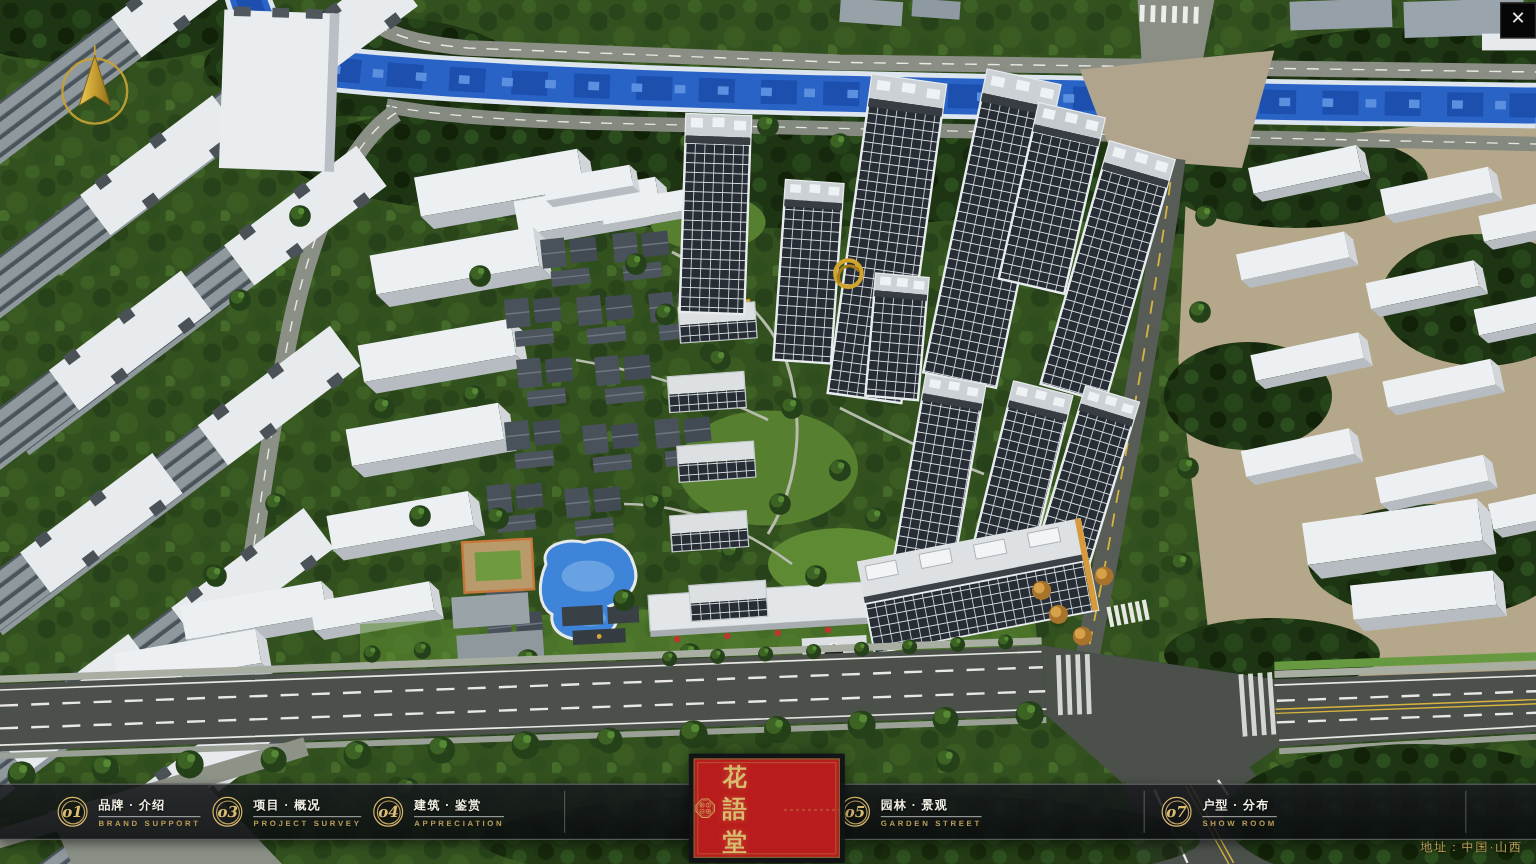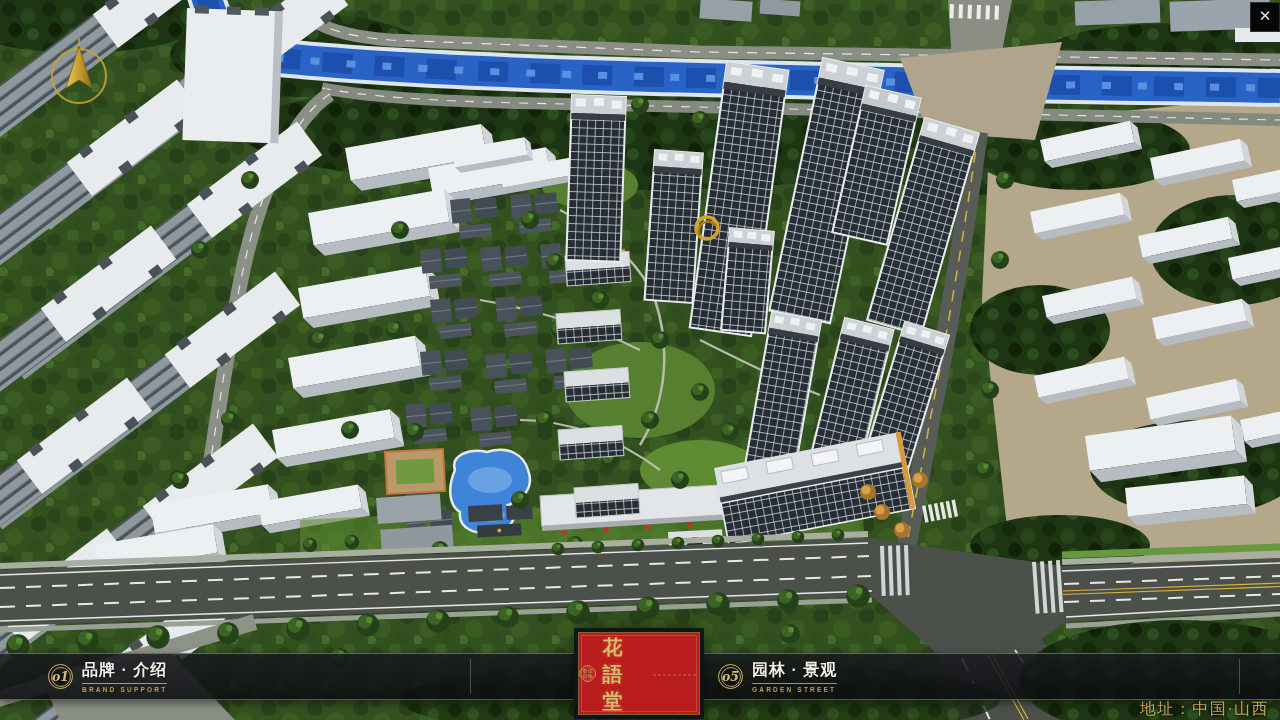--- a/index.html
+++ b/index.html
@@ -15,50 +15,50 @@
     border:1px solid #2e2e2e;color:#e3e3e3;font-size:15px;line-height:26px;text-align:center;
     cursor:pointer;z-index:40;}
 
   
   .menubar{position:absolute;left:0;top:653px;width:1280px;height:45px;z-index:20;
     background:linear-gradient(rgba(24,26,30,.86),rgba(9,11,14,.86));
     border-top:1px solid rgba(255,255,255,.34);border-bottom:1px solid rgba(255,255,255,.26);
     box-shadow:0 3px 8px rgba(0,0,0,.45);}
   .nav-group{position:absolute;top:0;height:45px;display:flex;align-items:center;}
   .nav-group.left{left:48px;gap:10px;}
-  .nav-group.right{left:704px;width:536px;}
+  .nav-group.right{left:686px;width:536px;}
   .nav-item{display:flex;align-items:center;gap:9px;height:45px;cursor:pointer;}
   .nav-group.right .nav-item{flex:1 1 0;padding-left:14px;position:relative;}
   .nav-group.right .nav-item::after{content:"";position:absolute;right:0;top:5px;height:35px;
     width:1px;background:rgba(255,255,255,.24);}
   .vdivider{position:absolute;left:470px;top:5px;height:35px;width:1px;background:rgba(255,255,255,.24);}
   .badge{width:23px;height:23px;border-radius:50%;border:1px solid #d9b96e;position:relative;
     display:flex;align-items:center;justify-content:center;background:rgba(8,8,6,.25);flex:0 0 auto;text-align:center;}
   .badge::after{content:"";position:absolute;inset:1.5px;border:1px solid rgba(217,185,110,.85);border-radius:50%;}
   .badge span{font-family:"DejaVu Serif","Liberation Serif",serif;font-style:italic;font-weight:bold;
     font-size:12.5px;color:#dcbd72;position:relative;z-index:1;}
   .labels{display:flex;flex-direction:column;align-items:flex-start;}
-  .zh{font-size:16px;font-weight:bold;color:#f3f0e6;letter-spacing:1px;white-space:nowrap;
+  .zh{font-size:10px;font-weight:bold;color:#f3f0e6;letter-spacing:1px;white-space:nowrap;
     text-shadow:0 1px 2px rgba(0,0,0,.8);}
   .sep-line{height:1px;align-self:stretch;background:rgba(255,255,255,.55);margin:2px 0 2px;}
   .en{font-size:6.5px;font-weight:bold;color:#b99c58;letter-spacing:2.2px;white-space:nowrap;}
 
   
   .logo-panel{position:absolute;left:578px;top:632px;width:122px;height:83px;z-index:30;
     background:#b91c1c;border:1px solid #7a6433;box-sizing:border-box;
     box-shadow:0 0 0 4px rgba(17,19,23,.95),0 0 16px rgba(0,0,0,.75);
     display:flex;flex-direction:row;align-items:center;justify-content:center;cursor:pointer;}
   .logo-panel::before{content:"";position:absolute;inset:2px;border:1px solid rgba(180,150,80,.4);pointer-events:none;}
   .logo-zh{font-family:"DejaVu Serif","Liberation Serif",serif;font-weight:bold;font-size:20px;
     color:#d9bb6d;letter-spacing:6px;padding-left:6px;margin-top:2px;
     text-shadow:0 0 5px rgba(217,187,109,.35);}
   .logo-subline{width:72px;height:2px;margin-top:3px;opacity:.5;
     background:repeating-linear-gradient(90deg,rgba(195,165,95,.6) 0 3px,transparent 3px 5px);}
 
-  .address{position:absolute;right:11px;top:699px;font-size:16px;color:#c2a258;
+  .address{position:absolute;right:11px;top:699px;font-size:10px;color:#c2a258;
     letter-spacing:1.5px;z-index:25;text-shadow:0 1px 2px rgba(0,0,0,.7);text-align:right;}
 </style>
 </head>
 <body>
 
 <div class="stage">
 
 <svg class="scene" width="1280" height="720" viewBox="0 0 1280 720">
   <defs>
     <pattern id="fol" width="46" height="46" patternUnits="userSpaceOnUse">
@@ -531,31 +531,61 @@
     <div class="nav-item">
       <div class="badge">
             <span>o1</span>
           </div>
       <div class="labels">
             <div class="zh">品牌 · 介绍</div>
             <div class="sep-line"></div>
             <div class="en">BRAND SUPPORT</div>
           </div>
     </div>
+    <div class="nav-item">
+      <div class="badge">
+            <span>o3</span>
+          </div>
+      <div class="labels">
+            <div class="zh">项目 · 概况</div>
+            <div class="sep-line"></div>
+            <div class="en">PROJECT SURVEY</div>
+          </div>
+    </div>
+    <div class="nav-item">
+      <div class="badge">
+            <span>o4</span>
+          </div>
+      <div class="labels">
+            <div class="zh">建筑 · 鉴赏</div>
+            <div class="sep-line"></div>
+            <div class="en">APPRECIATION</div>
+          </div>
+    </div>
   </div>
 
   <div class="nav-group right">
     <div class="nav-item">
       <div class="badge">
             <span>o5</span>
           </div>
       <div class="labels">
             <div class="zh">园林 · 景观</div>
             <div class="sep-line"></div>
             <div class="en">GARDEN STREET</div>
+          </div>
+    </div>
+    <div class="nav-item">
+      <div class="badge">
+            <span>o7</span>
+          </div>
+      <div class="labels">
+            <div class="zh">户型 · 分布</div>
+            <div class="sep-line"></div>
+            <div class="en">SHOW ROOM</div>
           </div>
     </div>
   </div>
 </div>
 
 <div class="logo-panel">
   <svg width="27" height="27" viewBox="0 0 27 27">
     <polygon points="9.5,1.5 17.5,1.5 25.5,9.5 25.5,17.5 17.5,25.5 9.5,25.5 1.5,17.5 1.5,9.5" fill="none" stroke="#c9a35c" stroke-width="1.4"></polygon>
     <polygon points="10.5,3.5 16.5,3.5 23.5,10.5 23.5,16.5 16.5,23.5 10.5,23.5 3.5,16.5 3.5,10.5" fill="none" stroke="#c9a35c" stroke-width=".7" opacity=".8"></polygon>
     <g stroke="#c9a35c" stroke-width=".9" fill="none" opacity=".95">

